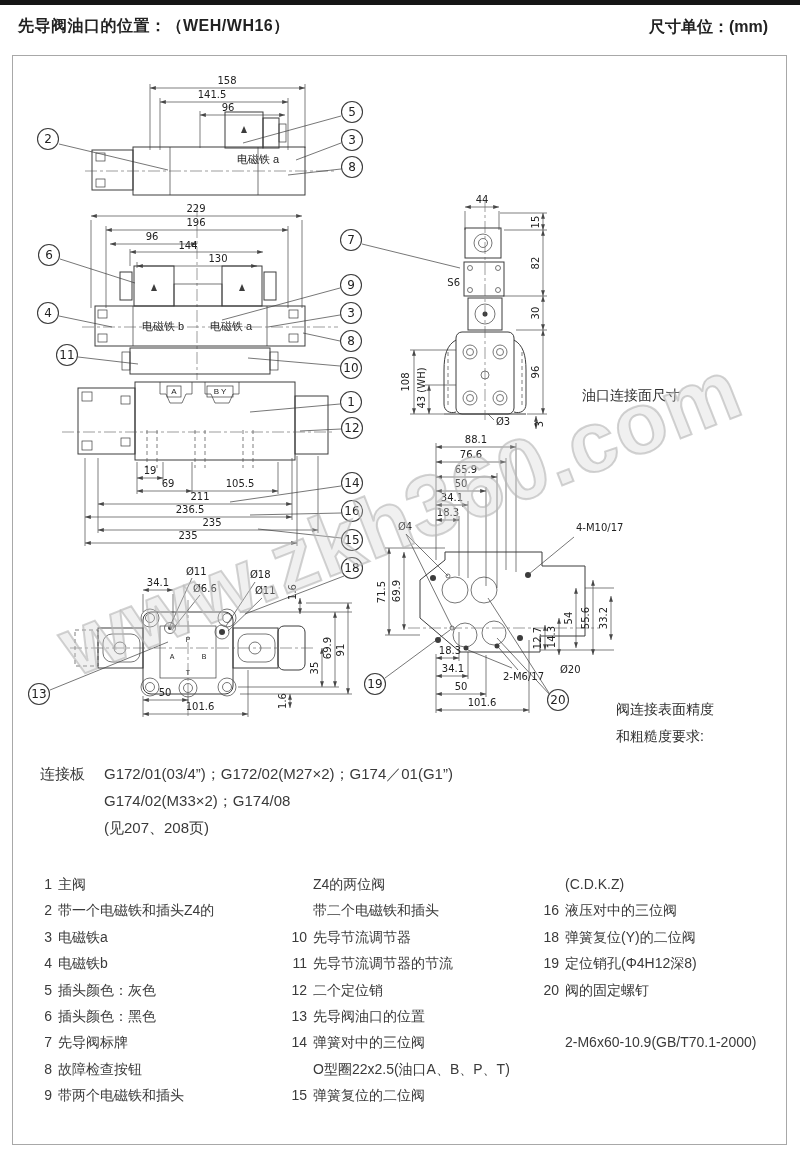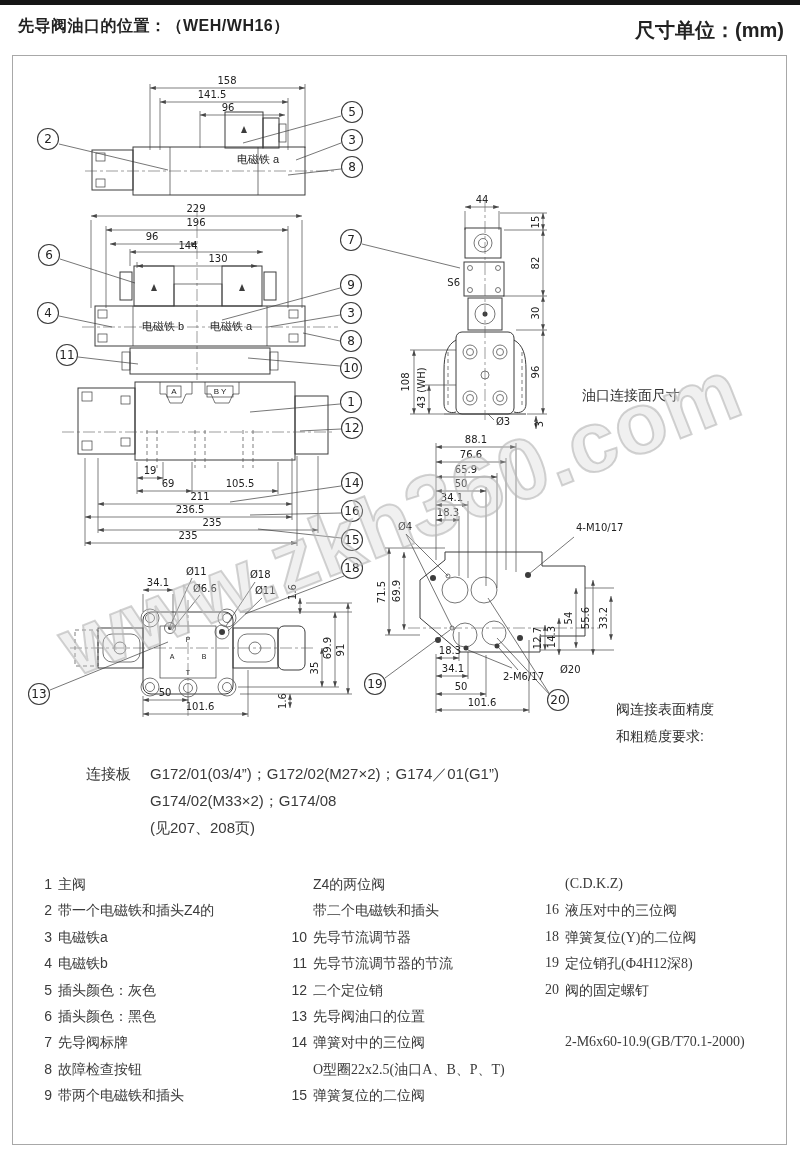--- a/index.html
+++ b/index.html
@@ -1,37 +1,37 @@
 <!DOCTYPE html>
 <html><head>
 <meta charset="utf-8">
 <style>
   html,body{margin:0;padding:0;}
   body{width:800px;height:1153px;position:relative;background:#fff;
        font-family:"Liberation Sans",sans-serif;color:#333;overflow:hidden;}
   .topbar{position:absolute;left:0;top:0;width:800px;height:5px;background:#151515;}
   .hdr-title{position:absolute;left:18px;top:16px;font-size:16px;font-weight:bold;color:#222;letter-spacing:.5px;}
-  .hdr-unit{position:absolute;right:16px;top:17px;font-size:20px;font-weight:bold;color:#222;}
+  .hdr-unit{position:absolute;right:32px;top:17px;font-size:16px;font-weight:bold;color:#222;}
   .frame{position:absolute;left:12px;top:55px;width:773px;height:1088px;border:1px solid #a8a8a8;background:#fff;}
   svg.drawing{position:absolute;left:12px;top:55px;}
 
   .watermark{position:absolute;left:-20px;top:468px;width:840px;text-align:center;
      transform:rotate(-21.5deg);font-size:86px;font-weight:bold;letter-spacing:1px;
      color:rgba(205,205,205,0.30);-webkit-text-stroke:2px rgba(180,180,180,0.6);
      pointer-events:none;z-index:5;white-space:nowrap;}
 
   .plate-note{position:absolute;left:40px;top:760px;font-size:15px;color:#3a3a3a;line-height:27px;z-index:6;}
-  .pn-row{display:flex;margin-left:46px;}
+  .pn-row{display:flex;}
   .pn-label{width:64px;flex:none;}
 
   .legend{position:absolute;left:30px;top:876px;width:752px;font-size:14px;color:#3a3a3a;z-index:6;}
   .lg-row{display:flex;height:26.4px;}
   .lg-c1{width:255px;display:flex;flex:none;}
   .lg-c2{width:252px;display:flex;flex:none;}
-  .lg-c3{flex:1;display:flex;font-family:Liberation Serif, serif;}
+  .lg-c3{flex:1;display:flex;}
   .lg-n{width:22px;text-align:right;margin-right:6px;flex:none;}
   .lg-t{white-space:nowrap;}
 
   
   .ln{stroke:#3c3c3c;stroke-width:1;fill:none}
   .lt{stroke:#3c3c3c;stroke-width:.7;fill:none}
   .dim{stroke:#474747;stroke-width:.7;fill:none}
   .cl{stroke:#5a5a5a;stroke-width:.6;stroke-dasharray:12 3 3 3;fill:none}
   .dsh{stroke:#474747;stroke-width:.7;stroke-dasharray:4 3;fill:none}
   .fl{fill:#3c3c3c;stroke:none}

